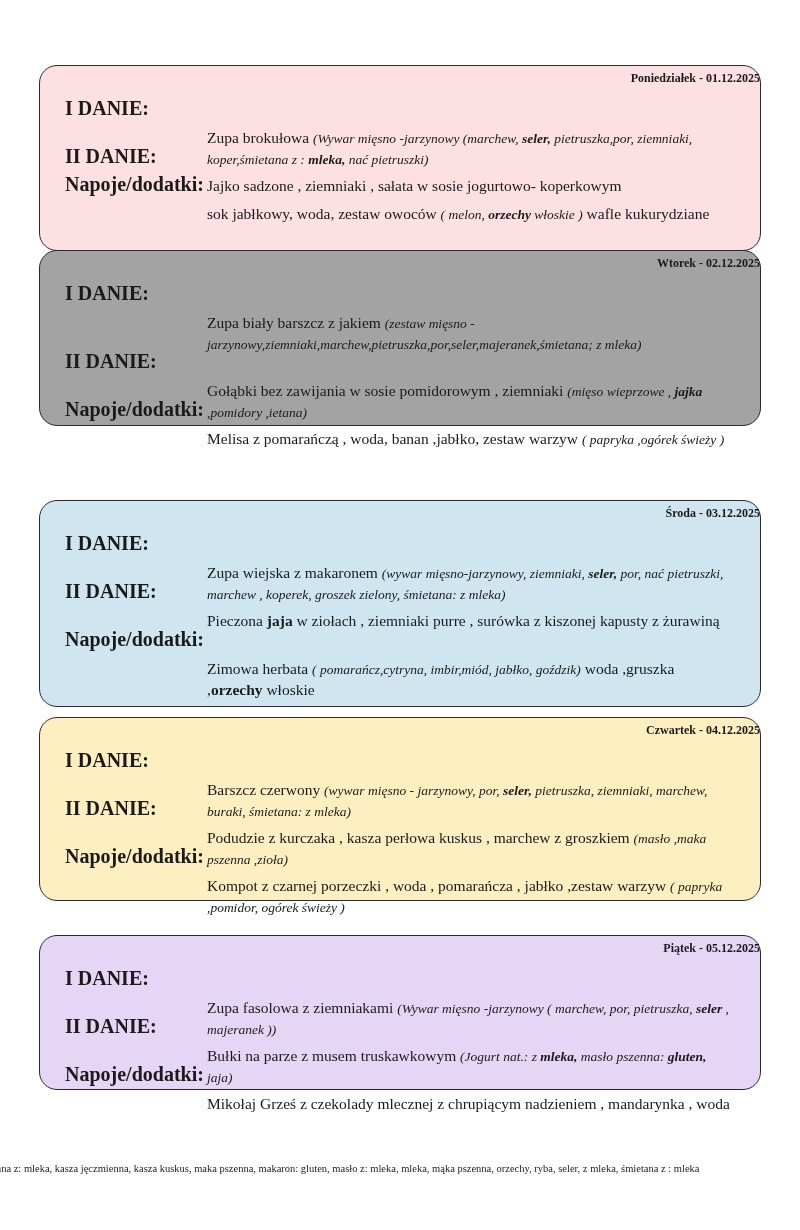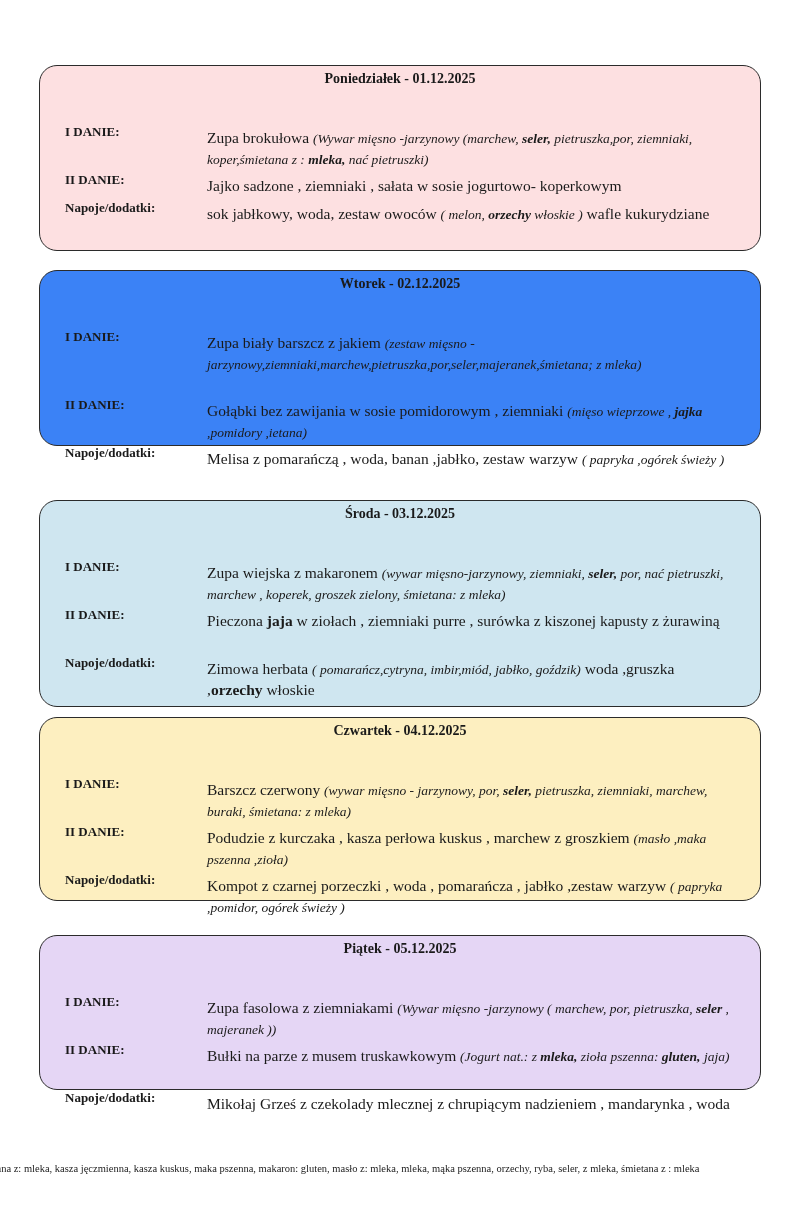--- a/index.html
+++ b/index.html
@@ -21,36 +21,35 @@
       width: 722px;
       border: 1.5px solid #2b2b2b;
       border-radius: 18px;
       box-sizing: border-box;
     }
     .day-title {
       position: absolute;
       left: 0;
       right: 0;
       top: 5px;
-      text-align: center;
+      text-align: right;
       font-weight: bold;
-      font-size: 14px;
+      font-size: 12px;
     }
     .row {
       position: absolute;
       left: 0;
       right: 0;
     }
     .row-label {
       position: absolute;
       left: 25px;
       font-weight: bold;
-      font-size: 13px;
+      font-size: 20px;
       line-height: 20px;
-      margin-top: 24px;
     }
     .row-text {
       position: absolute;
       left: 167px;
       right: 30px;
       font-size: 15.5px;
       line-height: 20px;
       margin-top: 30px;
     }
     .row-text i, .ital {
@@ -81,21 +80,21 @@
   <div class="row" style="top:80px;">
     <div class="row-label">II DANIE:</div>
     <div class="row-text">Jajko sadzone , ziemniaki , sałata w sosie jogurtowo- koperkowym</div>
   </div>
   <div class="row" style="top:108px;">
     <div class="row-label">Napoje/dodatki:</div>
     <div class="row-text"><span>sok jabłkowy, woda, zestaw owoców </span><i>( melon, </i><i><b>orzechy</b></i><i> włoskie )</i><span> wafle kukurydziane</span></div>
   </div>
 </div>
 
-<div class="day-box" style="top:270px;height:176px;background:#3b82f6;">
+<div class="day-box" style="top:250px;height:176px;background:#a3a3a3;">
   <div class="day-title">Wtorek - 02.12.2025</div>
   <div class="row" style="top:32px;">
     <div class="row-label">I DANIE:</div>
     <div class="row-text"><span>Zupa biały barszcz z jakiem </span><i>(zestaw mięsno -jarzynowy,ziemniaki,marchew,pietruszka,por,seler,majeranek,śmietana; z mleka)</i></div>
   </div>
   <div class="row" style="top:100px;">
     <div class="row-label">II DANIE:</div>
     <div class="row-text"><span>Gołąbki bez zawijania w sosie pomidorowym , ziemniaki </span><i>(mięso wieprzowe , </i><i><b>jajka</b></i><i> ,pomidory ,ietana)</i></div>
   </div>
   <div class="row" style="top:148px;">
@@ -137,21 +136,21 @@
 </div>
 
 <div class="day-box" style="top:935px;height:155px;background:#e5d6f5;">
   <div class="day-title">Piątek - 05.12.2025</div>
   <div class="row" style="top:32px;">
     <div class="row-label">I DANIE:</div>
     <div class="row-text"><span>Zupa fasolowa z ziemniakami </span><i>(Wywar mięsno -jarzynowy ( marchew, por, pietruszka, </i><i><b>seler</b></i><i> , majeranek ))</i></div>
   </div>
   <div class="row" style="top:80px;">
     <div class="row-label">II DANIE:</div>
-    <div class="row-text"><span>Bułki na parze z musem truskawkowym </span><i>(Jogurt nat.: z </i><i><b>mleka,</b></i><i> zioła pszenna: </i><i><b>gluten,</b></i><i> jaja)</i></div>
+    <div class="row-text"><span>Bułki na parze z musem truskawkowym </span><i>(Jogurt nat.: z </i><i><b>mleka,</b></i><i> masło pszenna: </i><i><b>gluten,</b></i><i> jaja)</i></div>
   </div>
   <div class="row" style="top:128px;">
     <div class="row-label">Napoje/dodatki:</div>
     <div class="row-text">Mikołaj Grześ z czekolady mlecznej z chrupiącym nadzieniem , mandarynka , woda</div>
   </div>
 </div>
 
 <div class="footer-line">ietana  z: mleka, kasza jęczmienna, kasza kuskus, maka pszenna, makaron: gluten, masło z: mleka, mleka, mąka pszenna, orzechy, ryba, seler, z mleka, śmietana z : mleka</div>
 
 </body></html>

